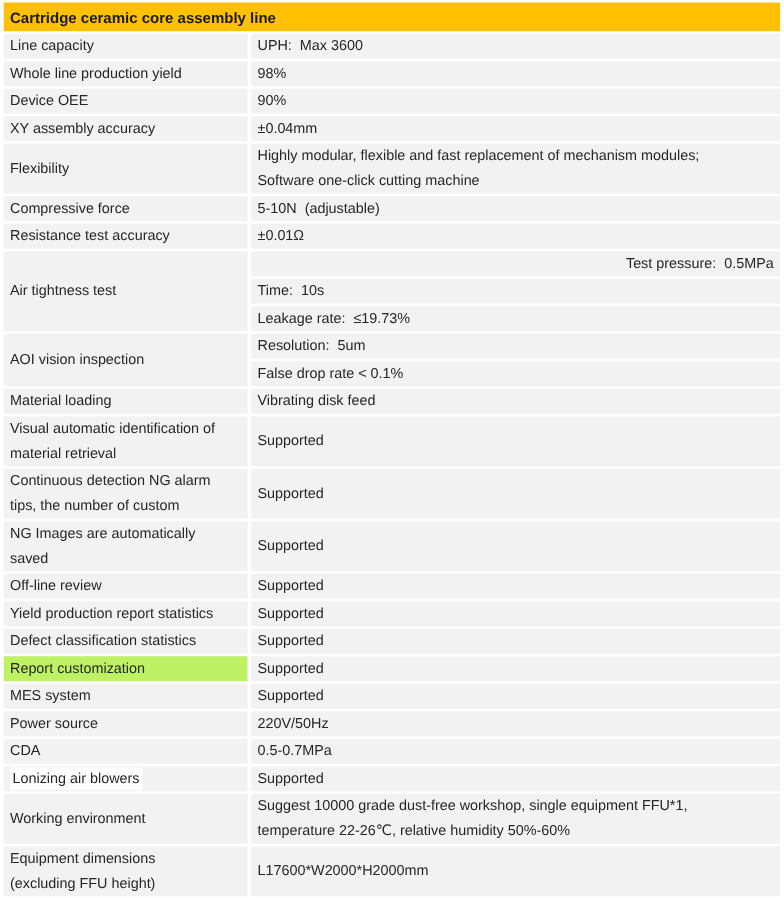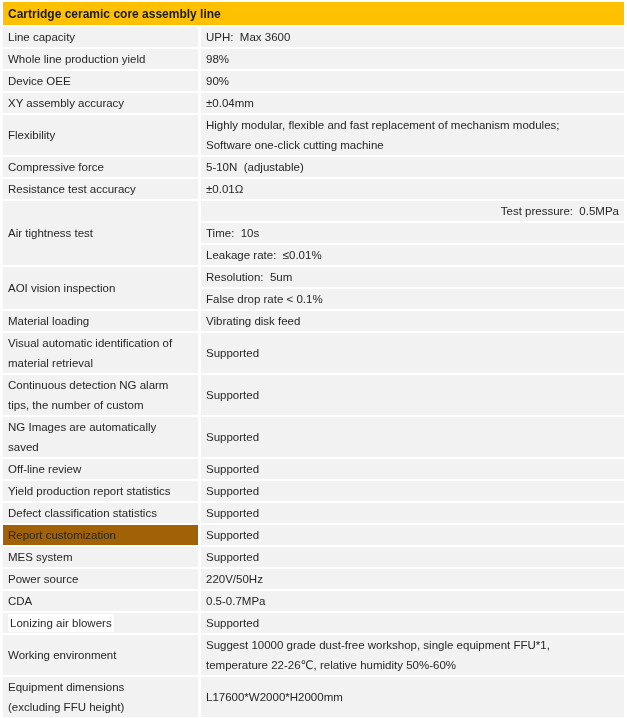--- a/index.html
+++ b/index.html
@@ -83,21 +83,21 @@
     </tr>
 
     <tr>
       <td class="cell label" rowspan="3" style="background: rgb(242, 242, 242); color: rgb(38, 38, 38);">Air tightness test</td>
       <td class="cell value" style="background: rgb(242, 242, 242); color: rgb(38, 38, 38); text-align: right;">Test pressure:  0.5MPa</td>
     </tr>
     <tr>
       <td class="cell value" style="background: rgb(242, 242, 242); color: rgb(38, 38, 38);">Time:  10s</td>
     </tr>
     <tr>
-      <td class="cell value" style="background: rgb(242, 242, 242); color: rgb(38, 38, 38);">Leakage rate:  ≤0.01%</td>
+      <td class="cell value" style="background: rgb(242, 242, 242); color: rgb(38, 38, 38);">Leakage rate:  ≤19.73%</td>
     </tr>
 
     <tr>
       <td class="cell label" rowspan="2" style="background: rgb(242, 242, 242); color: rgb(38, 38, 38);">AOI vision inspection</td>
       <td class="cell value" style="background: rgb(242, 242, 242); color: rgb(38, 38, 38);">Resolution:  5um</td>
     </tr>
     <tr>
       <td class="cell value" style="background: rgb(242, 242, 242); color: rgb(38, 38, 38);">False drop rate &lt; 0.1%</td>
     </tr>
 
@@ -126,21 +126,21 @@
     </tr>
     <tr>
       <td class="cell label" style="background: rgb(242, 242, 242); color: rgb(38, 38, 38);">Yield production report statistics</td>
       <td class="cell value" style="background: rgb(242, 242, 242); color: rgb(38, 38, 38);">Supported</td>
     </tr>
     <tr>
       <td class="cell label" style="background: rgb(242, 242, 242); color: rgb(38, 38, 38);">Defect classification statistics</td>
       <td class="cell value" style="background: rgb(242, 242, 242); color: rgb(38, 38, 38);">Supported</td>
     </tr>
     <tr>
-      <td class="cell label" style="background: #a16207; color: rgb(38, 38, 38);">Report customization</td>
+      <td class="cell label" style="background: #bef264; color: rgb(38, 38, 38);">Report customization</td>
       <td class="cell value" style="background: rgb(242, 242, 242); color: rgb(38, 38, 38);">Supported</td>
     </tr>
     <tr>
       <td class="cell label" style="background: rgb(242, 242, 242); color: rgb(38, 38, 38);">MES system</td>
       <td class="cell value" style="background: rgb(242, 242, 242); color: rgb(38, 38, 38);">Supported</td>
     </tr>
     <tr>
       <td class="cell label" style="background: rgb(242, 242, 242); color: rgb(38, 38, 38);">Power source</td>
       <td class="cell value" style="background: rgb(242, 242, 242); color: rgb(38, 38, 38);">220V/50Hz</td>
     </tr>

